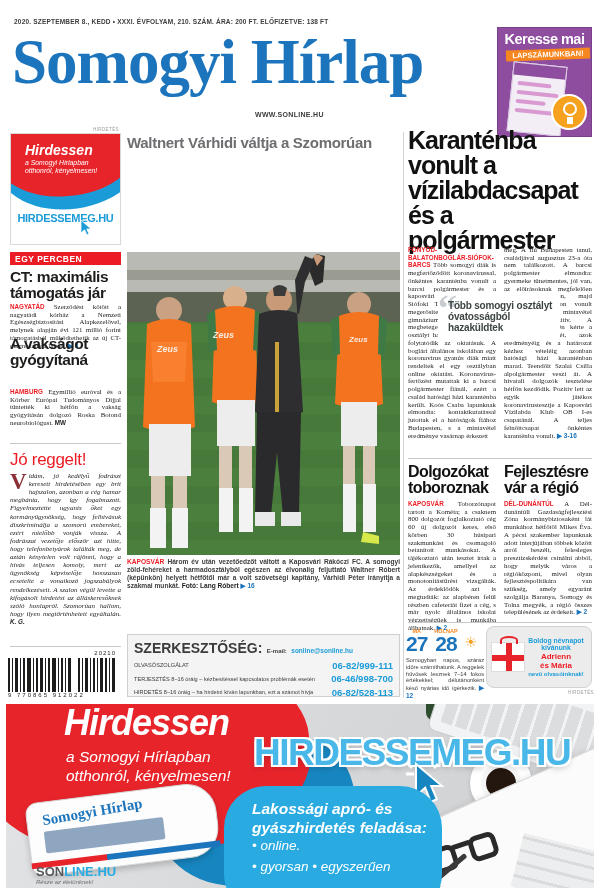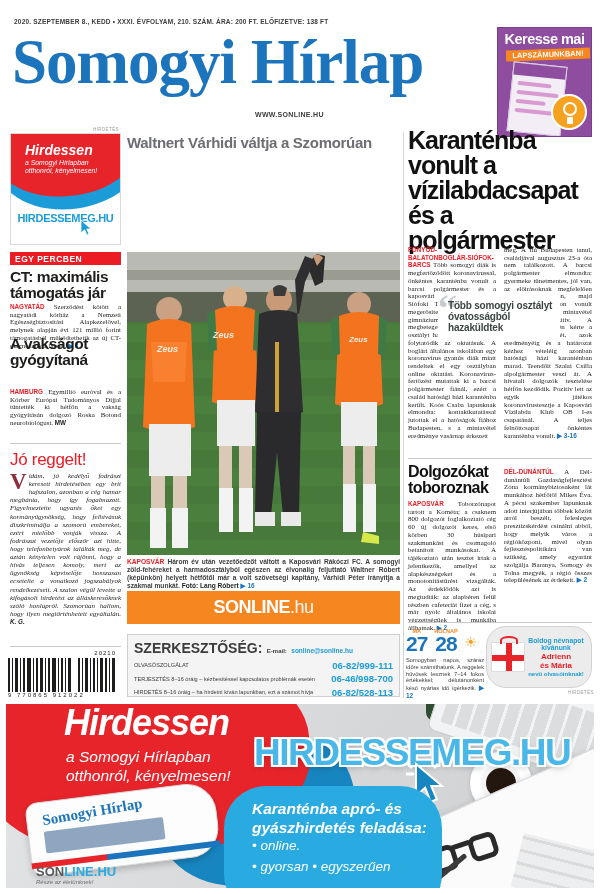--- a/index.html
+++ b/index.html
@@ -90,21 +90,21 @@
   
   .weather { left:406px; top:628px; width:78px; }
   .w-temps { display:flex; gap:7px; }
   .w-group { text-align:center; }
   .w-label { font-size:5.5px; font-weight:bold; color:#f6861f; }
   .w-temp { font-size:21px; font-weight:bold; color:#1c75bc; line-height:.95; letter-spacing:-1px; }
   .sun { font-size:14px; color:#f6a21f; margin-top:6px; }
   .w-forecast { margin-top:3px; font-size:5.7px; line-height:1.2; text-align:justify; color:#3c3c3b; }
 
   
-  .nameday { left:486px; top:626px; width:106px; height:62px; background:#ececec; border:1px solid #d2d2d2; border-radius:20px; display:flex; align-items:center; padding:4px; }
+  .nameday { left:486px; top:626px; width:106px; height:62px; background:#ececec; border:1px solid #d2d2d2; border-radius:8px; display:flex; align-items:center; padding:4px; }
   .gift { position:relative; width:34px; height:30px; background:#fff; border:1px solid #ddd; flex:0 0 auto; }
   .gift:before { content:""; position:absolute; left:14px; top:0; width:6px; height:100%; background:#e8242b; }
   .gift:after { content:""; position:absolute; left:0; top:12px; width:100%; height:6px; background:#e8242b; }
   .gift-bow { position:absolute; left:8px; top:-7px; width:18px; height:8px; border:2px solid #e8242b; border-radius:50% 50% 0 0; border-bottom:none; }
   .nd-texts { flex:1; text-align:center; line-height:1.15; }
   .nd-blue { color:#1b9cd8; font-size:6.8px; font-weight:bold; }
   .nd-names { color:#ec1c24; font-size:8px; font-weight:bold; }
 
   
   .bottom-ad { left:4px; top:702px; width:592px; height:188px; background:linear-gradient(115deg,#e3e4e5 0%,#d6d7d9 55%,#cfd0d2 100%); border:2px solid #fff; overflow:hidden; }
@@ -309,24 +309,20 @@
   </div>
 
   <div class="abs caption">
     <span class="loc">KAPOSVÁR</span>
     <span>Három év után vezetőedzőt váltott a Kaposvári Rákóczi FC. A somogyi zöld-fehéreket a harmadosztályból egészen az élvonalig feljuttató Waltner Róbert (képünkön) helyett hétfőtől már a volt szövetségi kapitány, Várhidi Péter irányítja a szakmai munkát.</span>
     <span style="color:#1d1d1b;">Fotó: Lang Róbert</span>
     <span class="pgref">▶ 16</span>
   </div>
 
   <div class="abs sonline-banner">
-    <div class="sb-orange">
-      <b>SONLINE</b>
-        <span class="hu">.hu</span>
-    </div>
   </div>
 
   <div class="abs contact">
     <span class="contact-title">SZERKESZTŐSÉG:</span>
     <span class="contact-email-label">E-mail:</span>
     <span class="contact-email">sonline@sonline.hu</span>
     <div class="contact-row">
       <span class="contact-label">OLVASÓSZOLGÁLAT</span>
       <span class="contact-phone">06-82/999-111</span>
     </div>
@@ -362,20 +358,21 @@
 
   <div class="abs" style="left:408px; top:464px; width:88px;">
     <div class="brief2-h">Dolgozókat toboroznak</div>
     <div class="serif-txt" style="margin-top:4px;">
       <span class="loc">KAPOSVÁR</span>
       <span>Toborzónapot tartott a Kométa; a csaknem 800 dolgozót foglalkoztató cég 60 új dolgozót keres, első körben 30 húsipari szakmunkást és csomagoló betanított munkásokat. A tájékoztató után tesztet írtak a jelentkezők, amellyel az alapkészségeket és a monotonitástűrést vizsgálták. Az érdeklődők azt is megtudták: az alapbéren felül részben cafeteriát fizet a cég, s már nyolc általános iskolai végzettségűek is munkába állhatnak.</span>
       <span class="pgref">▶ 2</span>
     </div>
   </div>
   <div class="abs" style="left:504px; top:464px; width:88px;">
+    <div class="brief2-h">Fejlesztésre vár a régió</div>
     <div class="serif-txt" style="margin-top:4px;">
       <span class="loc">DÉL-DUNÁNTÚL</span>
       <span>A Dél-dunántúli Gazdaságfejlesztési Zóna kormánybiztosaként lát munkához hétfőtől Mikes Éva. A pécsi szakember lapunknak adott interjújában többek között arról beszélt, felesleges presztízskérdést csinálni abból, hogy melyik város a régióközpont, mivel olyan fejlesztéspolitikára van szükség, amely egyaránt szolgálja Baranya, Somogy és Tolna megyék, a régió összes településének az érdekeit.</span>
       <span class="pgref">▶ 2</span>
     </div>
   </div>
 
   <div class="abs rule-h" style="left:408px; top:622px; width:184px;"></div>
 
   <div class="abs weather">
@@ -436,21 +433,21 @@
 
     <div class="ba-site">HIRDESSEMEG.HU</div>
     <svg class="abs" style="left:400px; top:58px;" width="38" height="46" viewBox="0 0 19 23">
       <g stroke="#fff" stroke-width="1">
         <path d="M5 1 L5 17 L9.6 12.8 L12.4 20 L15.4 18.6 L12.6 12 L18 12 Z" fill="#1786c0"></path>
         <path d="M3 3 L1 1 M4 6 L0 6 M14 3 L16 1" stroke="#fff" stroke-width="1.4" fill="none"></path>
       </g>
     </svg>
 
     <div class="ba-blob-blue">
-      <div class="ba-offer1">Karanténba apró- és</div>
+      <div class="ba-offer1">Lakossági apró- és</div>
       <div class="ba-offer1">gyászhirdetés feladása:</div>
       <div class="ba-bullets" style="margin-top:0;">• online.</div>
       <div class="ba-bullets">• gyorsan • egyszerűen</div>
     </div>
 
     <div class="ba-roll">
       <div class="ba-roll-body"></div>
       <div class="ba-roll-name">Somogyi Hírlap</div>
       <div class="ba-roll-photo"></div>
       <div class="ba-roll-stripe"></div>

